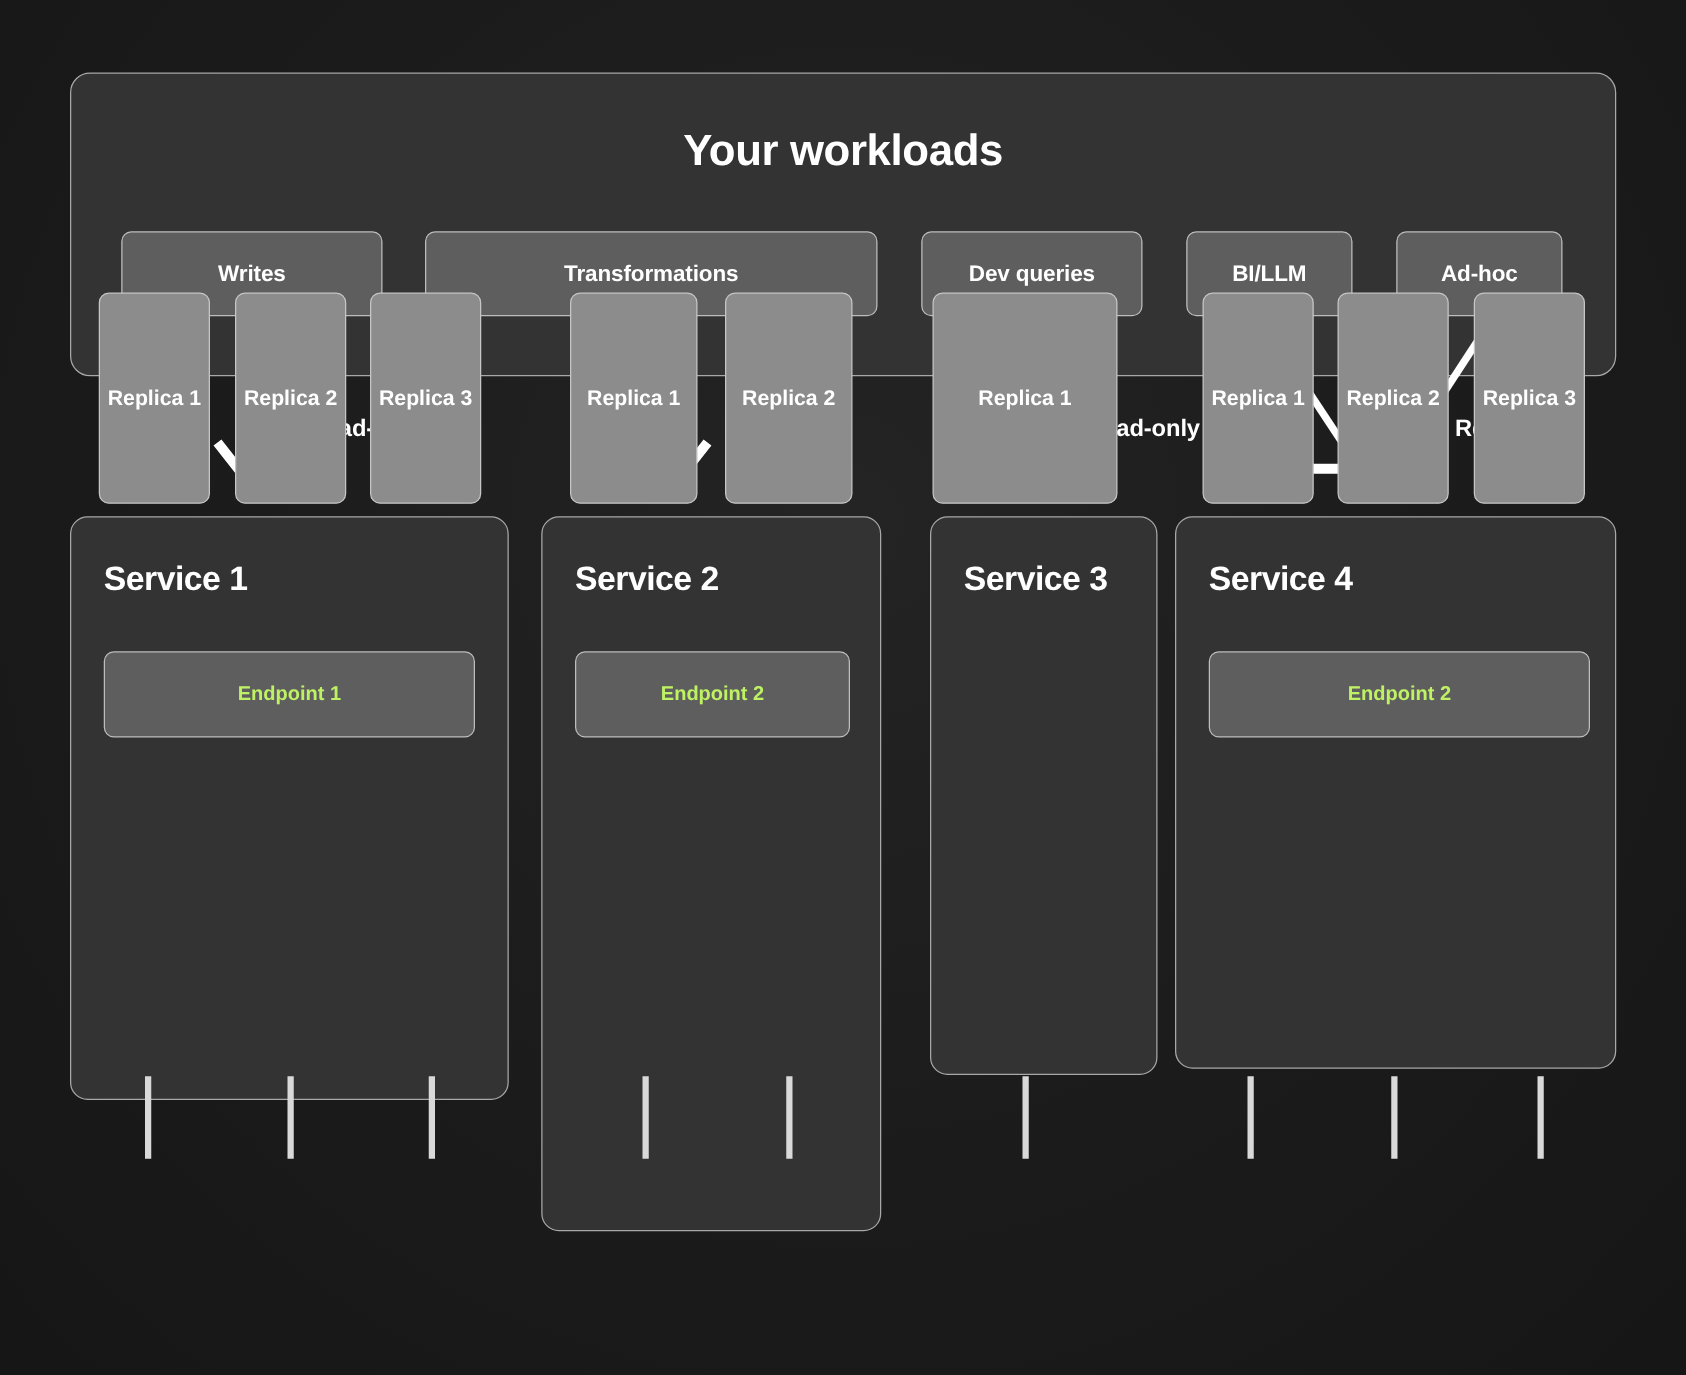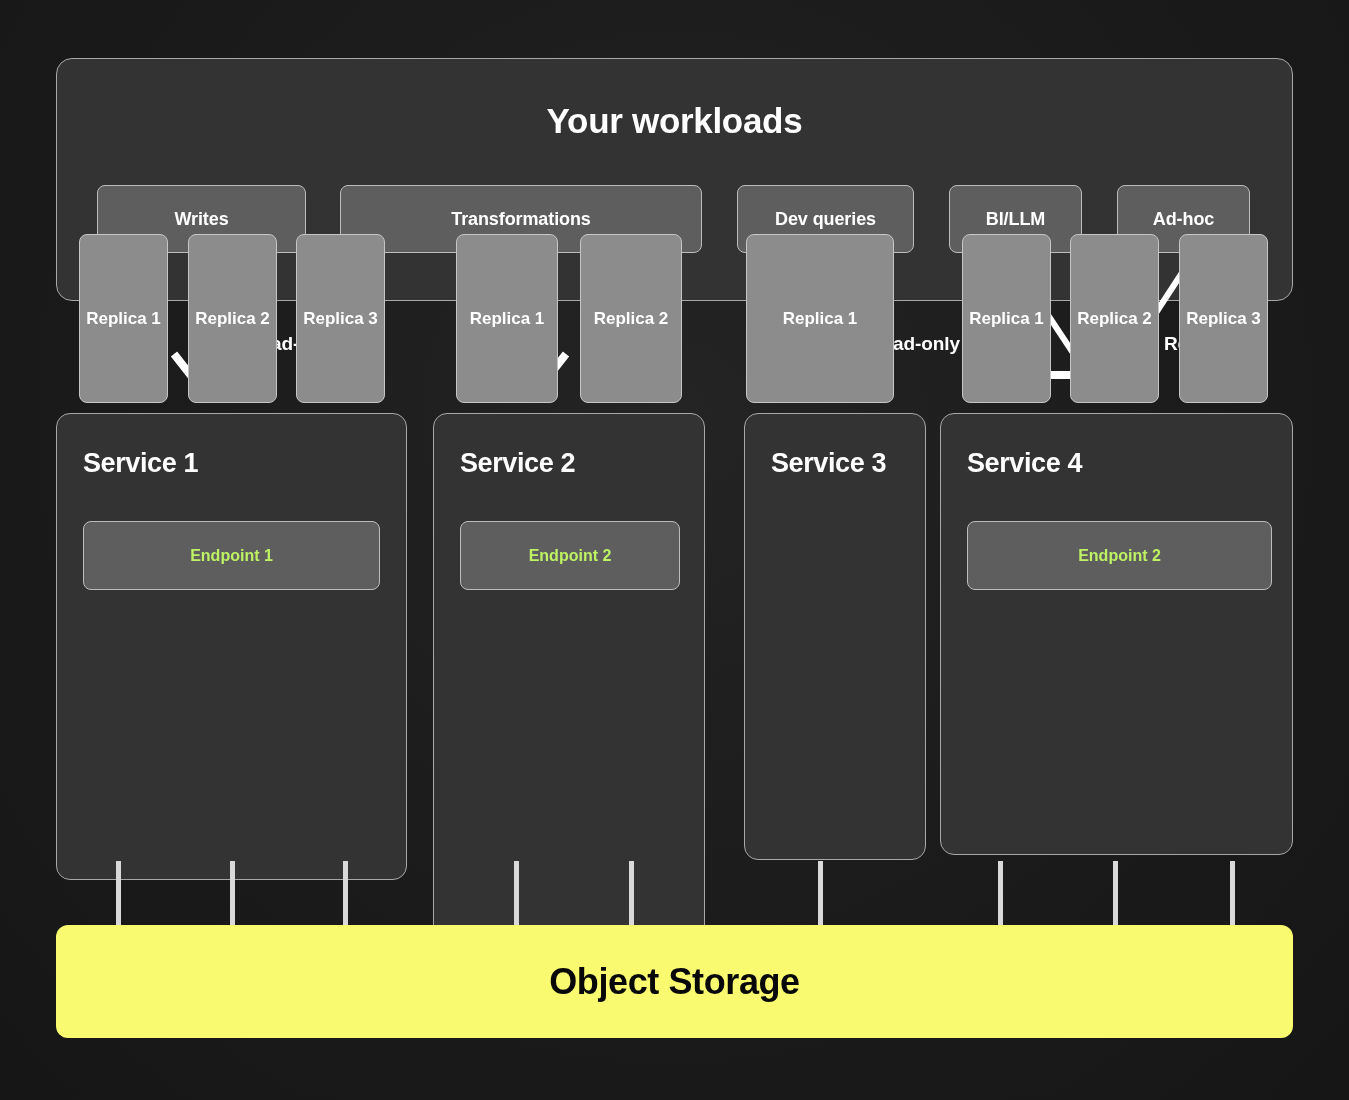--- a/index.html
+++ b/index.html
@@ -234,17 +234,14 @@
       <div class="connector" style="left: 230px;"></div>
       <div class="connector" style="left: 343px;"></div>
       <div class="connector" style="left: 514px;"></div>
       <div class="connector" style="left: 629px;"></div>
       <div class="connector" style="left: 818px;"></div>
       <div class="connector" style="left: 998px;"></div>
       <div class="connector" style="left: 1113px;"></div>
       <div class="connector" style="left: 1230px;"></div>
     </div>
 
-  <div class="object-storage">
-    <span class="object-storage-label">Object Storage</span>
-  </div>
 
 </div>
 
 </body></html>

